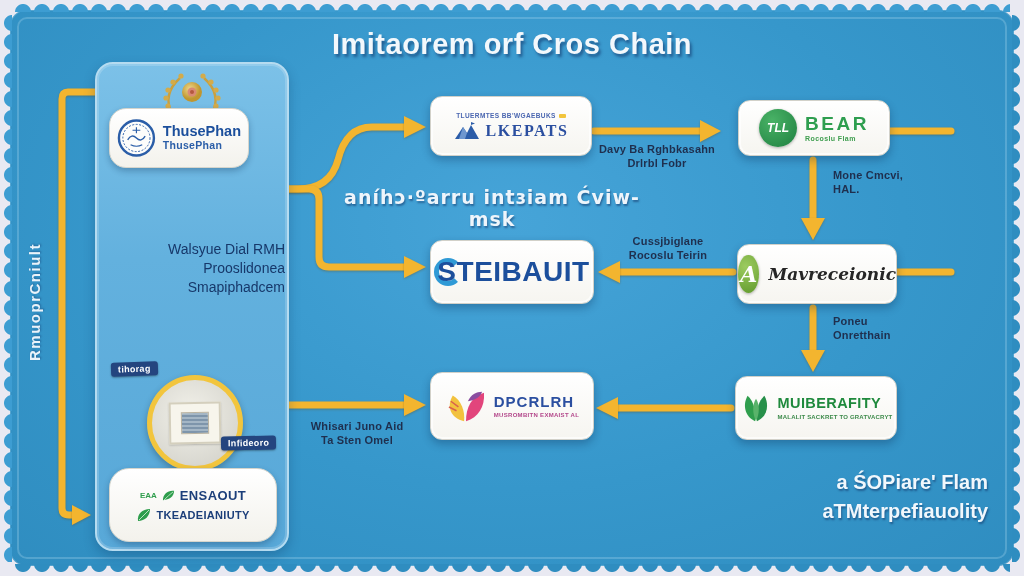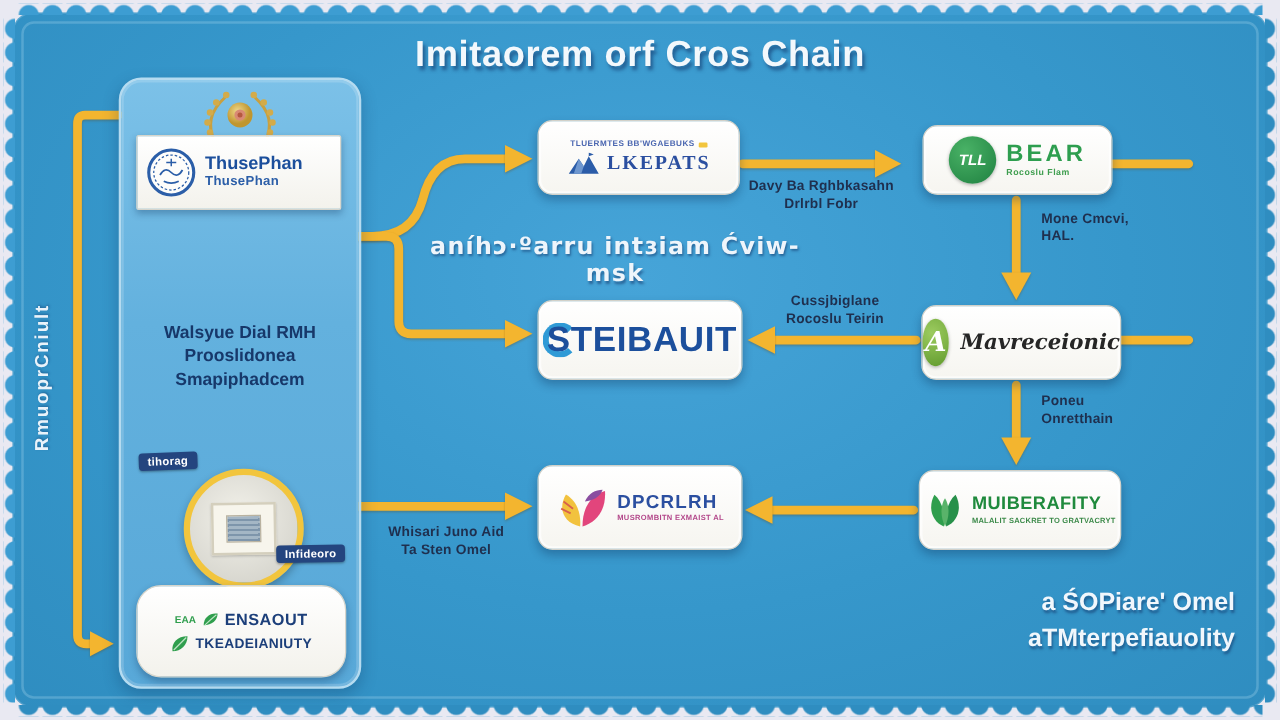--- a/index.html
+++ b/index.html
@@ -26,25 +26,25 @@
   svg.arrows{position:absolute;inset:0;z-index:1;}
   .ar{stroke:#f3b52f;stroke-width:7;fill:none;stroke-linecap:round;stroke-linejoin:round;filter:drop-shadow(0 1px 1px rgba(110,65,0,.35));}
   .ah{fill:#f3b52f;filter:drop-shadow(0 1px 1px rgba(110,65,0,.35));}
 
   
   .panel{position:absolute;left:95px;top:62px;width:190px;height:485px;z-index:2;
     background:linear-gradient(180deg,#7cc1e8 0%,#63b1de 40%,#58a8d8 100%);
     border:2px solid #b5dbf0;border-radius:18px;
     box-shadow:0 5px 12px rgba(10,45,90,.28), inset 0 0 0 2px rgba(255,255,255,.18);}
   .laurel{position:absolute;left:50%;transform:translateX(-50%);top:4px;}
-  .org-box{position:absolute;left:12px;top:44px;width:164px;height:60px;background:linear-gradient(#fff,#f3f2ec);border:1px solid #d6d5cc;border-radius:2px;box-shadow:0 3px 6px rgba(10,40,80,.3);display:flex;align-items:center;gap:7px;padding:0 7px;box-sizing:border-box;}
+  .org-box{position:absolute;left:12px;top:44px;width:140px;height:60px;background:linear-gradient(#fff,#f3f2ec);border:1px solid #d6d5cc;border-radius:17px;box-shadow:0 3px 6px rgba(10,40,80,.3);display:flex;align-items:center;gap:7px;padding:0 7px;box-sizing:border-box;}
   .org-names{display:flex;flex-direction:column;line-height:1.1;}
   .org-name{font-size:14.5px;font-weight:800;color:#1c4f9c;}
   .org-sub{font-size:10.5px;font-weight:700;color:#2b5ea8;letter-spacing:.3px;}
-  .pdesc{position:absolute;left:2px;right:2px;top:192px;text-align:center;font-size:14px;font-weight:700;color:#17386a;line-height:19px;}
+  .pdesc{position:absolute;left:2px;right:2px;top:176px;text-align:right;font-size:14px;font-weight:400;color:#17386a;line-height:19px;}
   .chip{position:absolute;background:#24457f;color:#fff;font-size:9px;font-weight:700;padding:2px 7px;border-radius:3px;box-shadow:0 1px 2px rgba(0,0,0,.35);letter-spacing:.3px;}
   .chip.t{left:14px;top:298px;transform:rotate(-2deg);}
   .chip.b{left:124px;top:372px;transform:rotate(-1deg);}
   .photo{position:absolute;left:50px;top:311px;width:86px;height:86px;border-radius:50%;background:radial-gradient(circle at 45% 40%,#f2f1ea,#cfcec6);border:5px solid #f2c53d;box-shadow:0 3px 7px rgba(0,0,0,.28);display:flex;align-items:center;justify-content:center;}
   .pframe{width:48px;height:38px;background:#f7f5ec;border:2px solid #d4cfbd;box-shadow:0 1px 2px rgba(0,0,0,.2);display:flex;align-items:center;justify-content:center;transform:rotate(-1deg);}
   .ppic{width:26px;height:20px;background:repeating-linear-gradient(0deg,#7e95ab 0 2px,#a4b6c5 2px 4px);border:1px solid #b9b2a0;}
   .pfooter{position:absolute;left:12px;top:404px;width:166px;height:72px;background:linear-gradient(#fff,#f3f2ec);border:1px solid #d6d5cc;border-radius:20px;box-shadow:0 3px 6px rgba(10,40,80,.3);display:flex;flex-direction:column;align-items:center;justify-content:center;gap:5px;}
   .prow{display:flex;align-items:center;gap:4px;}
   .pfx{font-size:8px;font-weight:800;color:#2f9e4d;}
   .plogo1{font-size:13px;font-weight:800;color:#1c3f7a;letter-spacing:.4px;}
@@ -98,21 +98,21 @@
   <div class="sc t"></div>
   <div class="sc b"></div>
   <div class="sc l"></div>
   <div class="sc r"></div>
   <div class="inner-frame"></div>
 
   <div class="title">Imitaorem orf Cros Chain</div>
   <div class="vlabel">RmuoprCniult</div>
   <div class="center-note">aníhɔ·ºarru intɜiam Ćviw-msk</div>
   <div class="corner-note">
-    <span style="display:block;">a ŚOPiare' Omel</span>
+    <span style="display:block;">a ŚOPiare' Flam</span>
     <span style="display:block;">aTMterpefiauolity</span>
   </div>
 
   <svg class="arrows" width="1024" height="576" viewBox="0 0 1024 576">
     <path class="ar" d="M95,92 L68,92 Q62,92 62,99 L62,508 Q62,515 69,515 L72,515"></path>
     <polygon class="ah" points="72,505 91,515 72,525"></polygon>
     <path class="ar" d="M285,189 L298,189 Q330,189 338,160 Q346,127 372,127 L404,127"></path>
     <polygon class="ah" points="404,116 426,127 404,138"></polygon>
     <path class="ar" d="M285,189 L309,189 Q319,189 319,199 L319,257 Q319,267 329,267 L404,267"></path>
     <polygon class="ah" points="404,256 426,267 404,278"></polygon>

